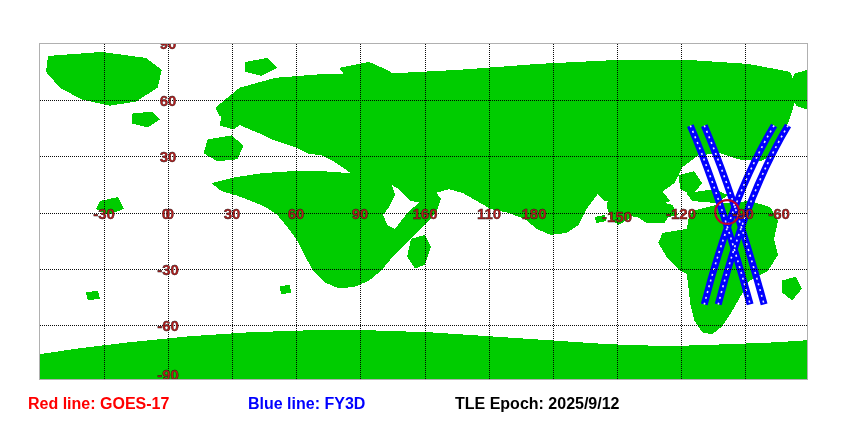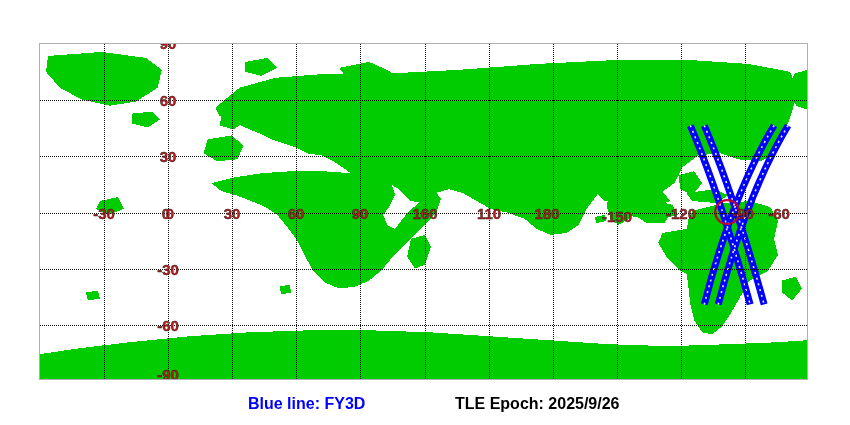--- a/index.html
+++ b/index.html
@@ -166,34 +166,35 @@
     <div class="hgrid" style="top:225px"></div>
     <div class="hgrid" style="top:281px"></div>
 
     <span class="lonlab" style="left:64px;top:169px">-30</span>
     <span class="lonlab" style="left:130px;top:169px">0</span>
     <span class="lonlab" style="left:192px;top:169px">30</span>
     <span class="lonlab" style="left:256px;top:169px">60</span>
     <span class="lonlab" style="left:320px;top:169px">90</span>
     <span class="lonlab" style="left:385px;top:169px">160</span>
     <span class="lonlab" style="left:449px;top:169px">110</span>
-    <span class="lonlab" style="left:507px;top:169px">180</span>
+    <span class="lonlab" style="left:494px;top:169px">180</span>
     <span class="lonlab" style="left:577px;top:172px">-150</span>
     <span class="lonlab" style="left:641px;top:169px">-120</span>
     <span class="lonlab" style="left:703px;top:169px">-90</span>
     <span class="lonlab" style="left:739px;top:169px">-60</span>
 
     <span class="latlab" style="left:128px;top:-1px">90</span>
     <span class="latlab" style="left:128px;top:56px">60</span>
     <span class="latlab" style="left:128px;top:112px">30</span>
     <span class="latlab" style="left:126px;top:169px">0</span>
     <span class="latlab" style="left:128px;top:225px">-30</span>
     <span class="latlab" style="left:128px;top:281px">-60</span>
     <span class="latlab" style="left:128px;top:330px">-90</span>
 
   </div>
 
   <div id="legend">
+    <span class="leg" id="leg-red">Red line: GOES-17</span>
     <span class="leg" id="leg-blue">Blue line: FY3D</span>
-    <span class="leg" id="leg-epoch">TLE Epoch: 2025/9/26</span>
+    <span class="leg" id="leg-epoch">TLE Epoch: 2025/9/12</span>
   </div>
 
 </div>
 
 </body></html>

